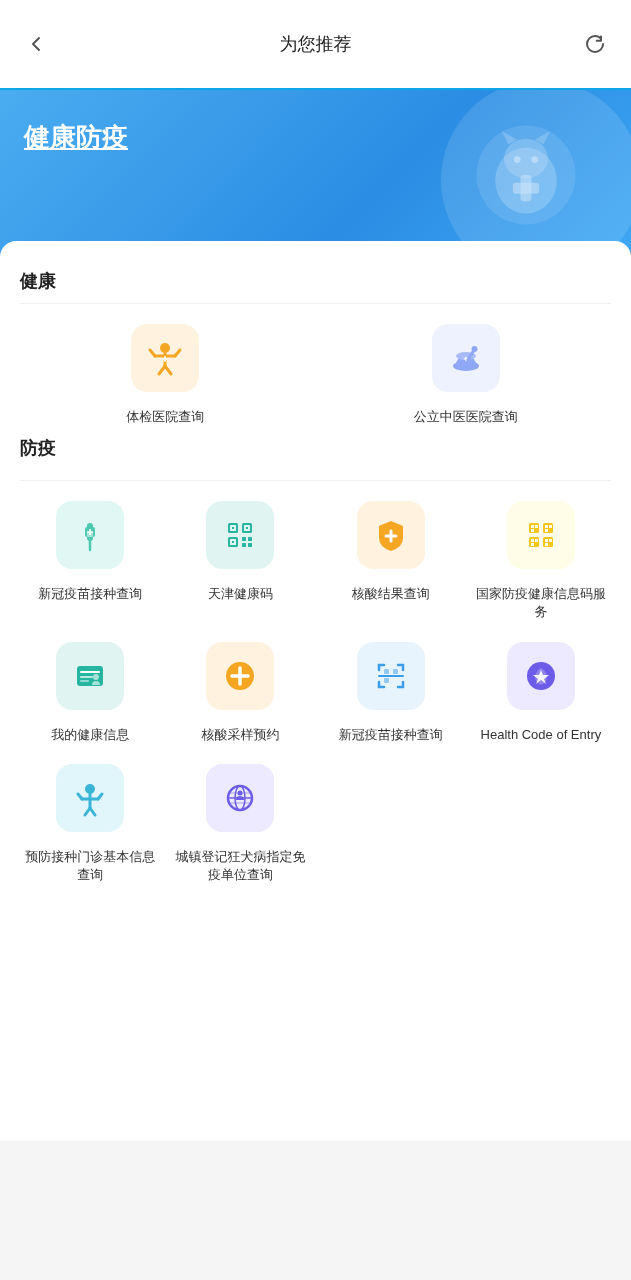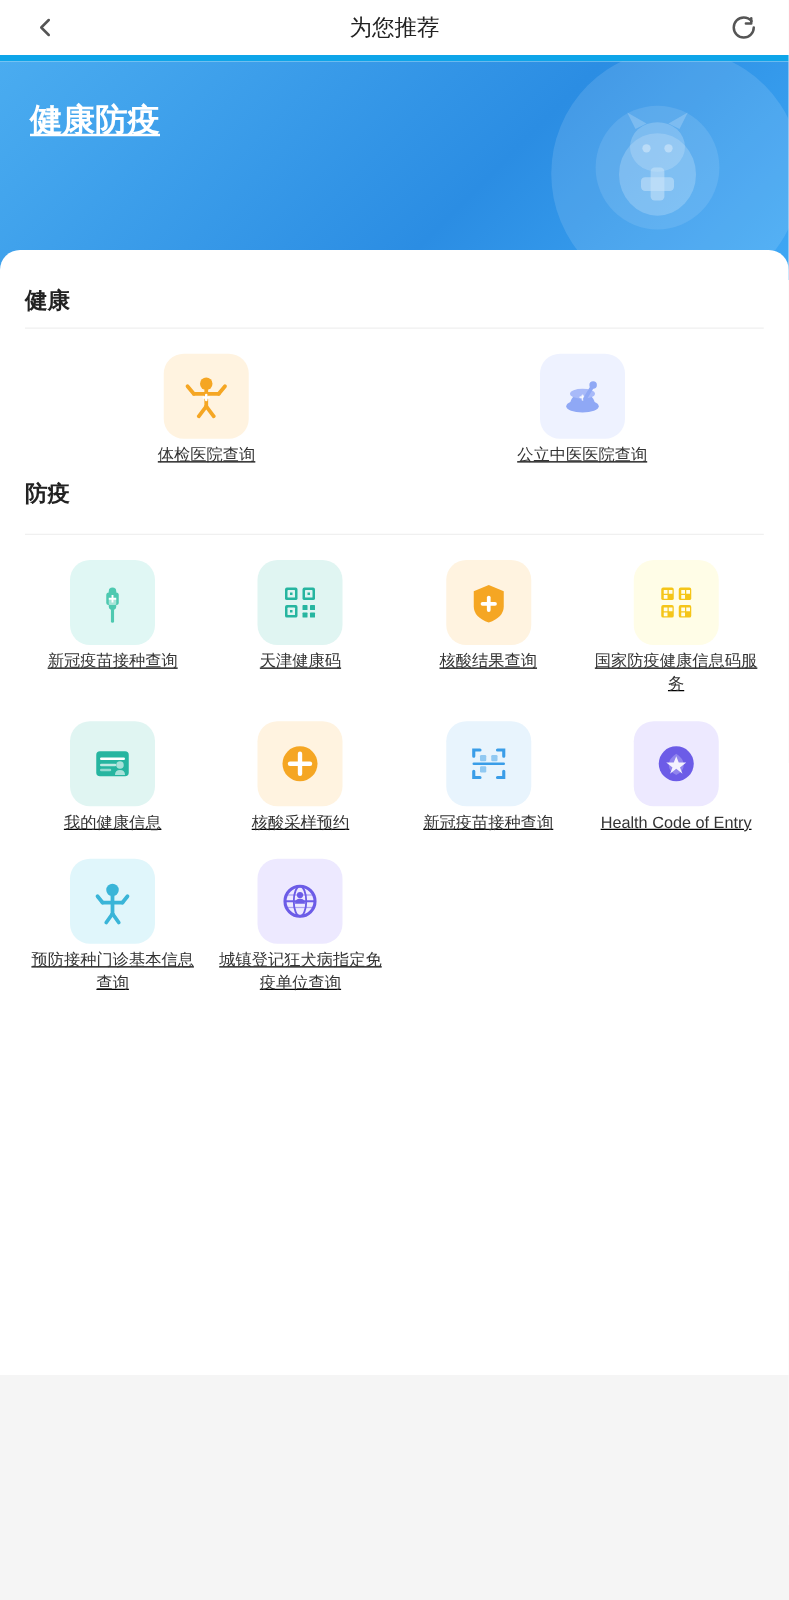--- a/index.html
+++ b/index.html
@@ -10,23 +10,23 @@
       font-family: -apple-system, 'PingFang SC', 'Microsoft YaHei', sans-serif;
       background: #f5f5f5;
       overflow-x: hidden;
     }
 
     
     .header {
       display: flex;
       align-items: center;
       justify-content: space-between;
-      padding: 6px 20px;
+      padding: 28px 20px;
       background: #fff;
-      border-bottom: 5px solid #0ea5e9;
+      border-bottom: 2px solid #0ea5e9;
       position: sticky;
       top: 0;
       z-index: 100;
     }
     .header-title {
       font-size: 18px;
       font-weight: 500;
       color: #222;
     }
     .header-icon {
@@ -116,23 +116,22 @@
       grid-template-columns: repeat(2, 1fr);
       gap: 20px 10px;
       margin-bottom: 10px;
     }
 
     
     .app-item {
       display: flex;
       flex-direction: column;
       align-items: center;
-      gap: 4px;
+      gap: 16px;
       cursor: pointer;
-      text-decoration: underline;
     }
     .app-icon-wrap {
       width: 68px;
       height: 68px;
       border-radius: 16px;
       display: flex;
       align-items: center;
       justify-content: center;
       font-size: 32px;
     }

